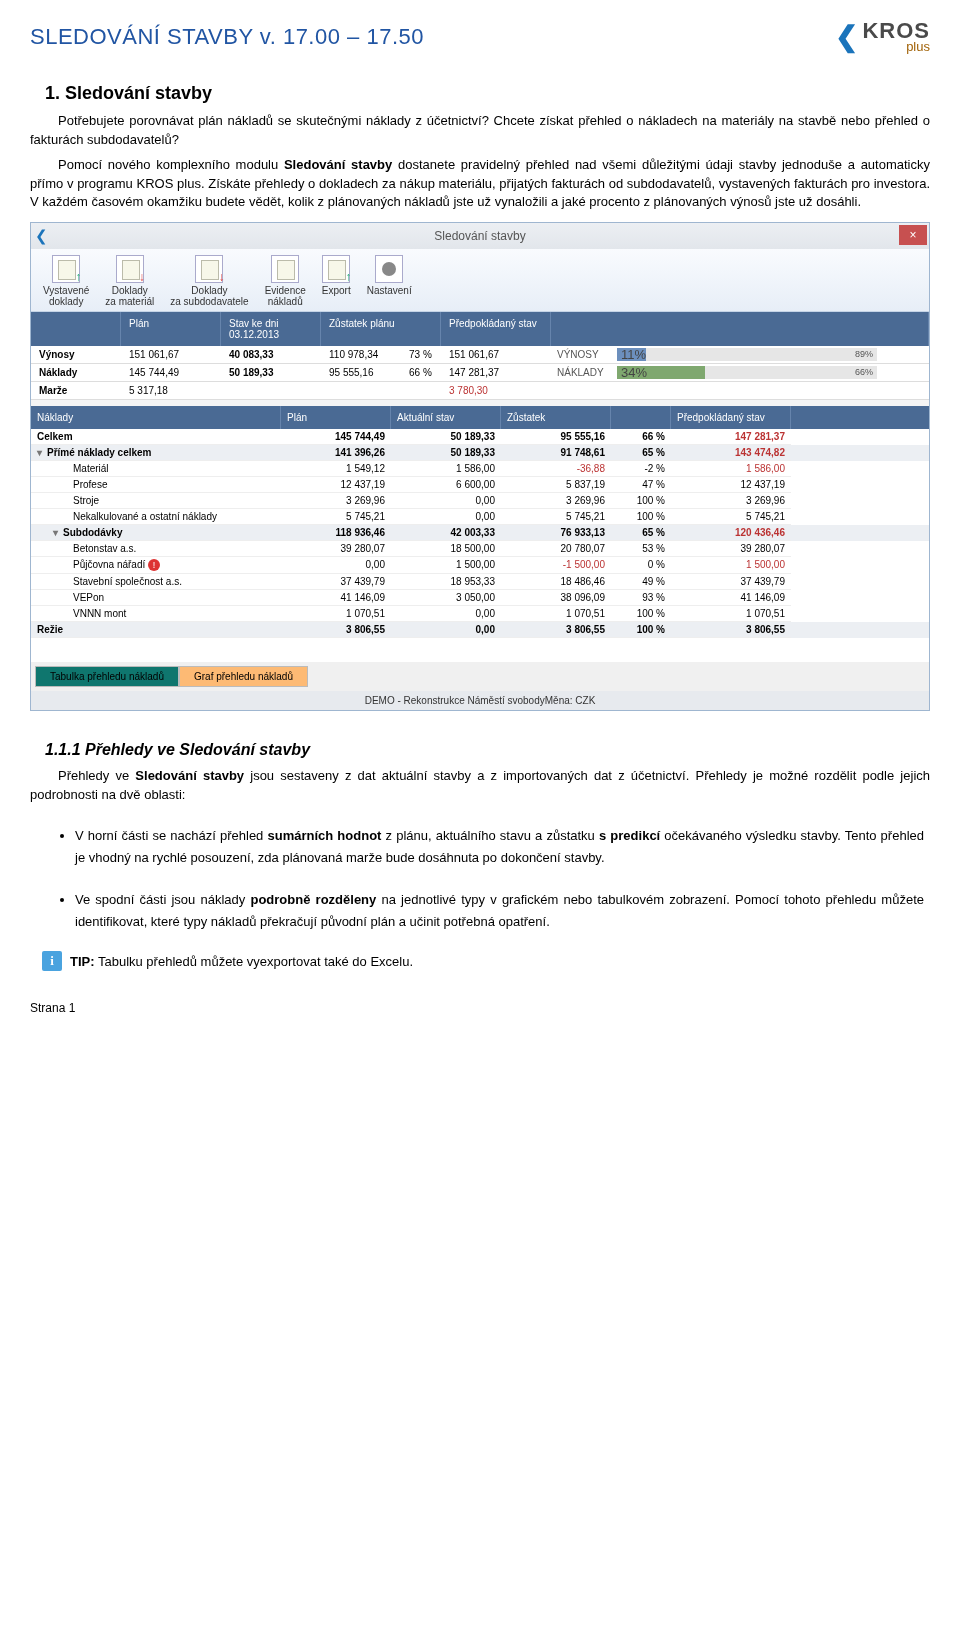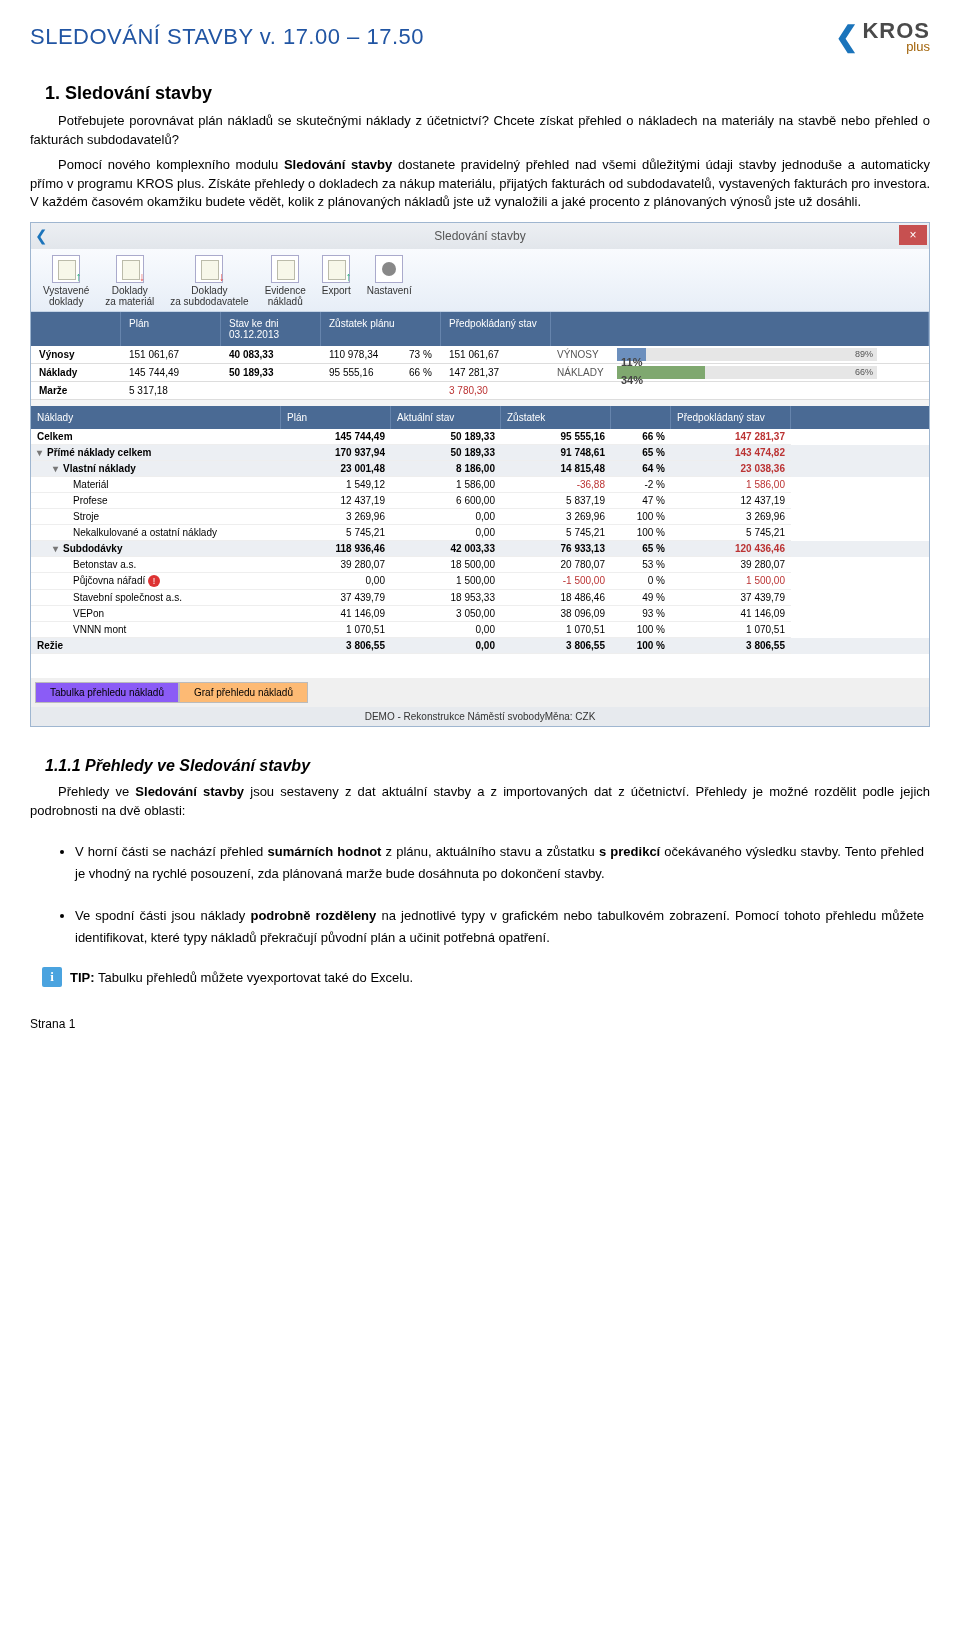--- a/index.html
+++ b/index.html
@@ -36,38 +36,38 @@
   .sh1 { width: 90px; } .sh2 { width: 100px; } .sh3 { width: 100px; line-height: 1.1; } .sh4 { width: 120px; } .sh5 { width: 110px; line-height: 1.1; } .sh6 { flex: 1; }
   .summary-row { background: #fff; display: flex; font-size: 10px; border-bottom: 1px solid #ddd; }
   .summary-row > div { padding: 3px 8px; text-align: left; }
   .summary-row > div:first-child { text-align: left; font-weight: bold; }
   .sr1 { width: 90px; } .sr2 { width: 100px; } .sr3 { width: 100px; font-weight: bold; } .sr4 { width: 80px; } .sr4b { width: 40px; } .sr5 { width: 110px; } .sr6 { flex: 1; padding: 2px 6px !important; }
   .red { color: #b33; }
   .barlabel { display: inline-block; width: 60px; font-size: 10px; color: #555; vertical-align: middle; }
   .bar { display: inline-block; height: 13px; width: 260px; background: #e6e6e6; vertical-align: middle; position: relative; }
   .bar-fill { position: absolute; left: 0; top: 0; bottom: 0; background: #6c8fbd; }
   .bar-fill.green { background: #7fa86f; }
-  .bar-txt-l { position: absolute; left: 4px; top: 8px; font-size: 11px; color: #444; line-height: 13px; font-weight: bold; }
+  .bar-txt-l { position: absolute; left: 4px; top: 0; font-size: 13px; color: #444; line-height: 13px; }
   .bar-txt-r { position: absolute; right: 4px; top: 0; font-size: 9px; color: #555; line-height: 13px; }
   
   .nak-hdr { background: #4a6a94; color: #fff; display: flex; font-size: 10px; margin-top: 6px; }
   .nak-hdr > div { padding: 6px 6px; border-right: 1px solid #6684ac; }
   .c1 { width: 250px; } .c2 { width: 110px; } .c3 { width: 110px; } .c4 { width: 110px; } .c5 { width: 60px; } .c6 { width: 120px; }
   .nak-row { display: flex; font-size: 10px; background: #fff; }
   .nak-row > div { padding: 2px 6px; text-align: right; border-bottom: 1px solid #eee; }
   .nak-row > div.c1 { text-align: left; }
   .nak-row.bold > div { font-weight: bold; }
   .nak-row.grey { background: #eceff3; }
   .nak-row.sub > div.c1 { padding-left: 22px; }
   .nak-row.sub2 > div.c1 { padding-left: 42px; }
   .caret { display: inline-block; width: 10px; color: #777; }
   .warn { display: inline-block; width: 12px; height: 12px; background: #d33; border-radius: 50%; color: #fff; font-size: 9px; text-align: center; line-height: 12px; margin-right: 4px; }
   
   .tabs-bot { background: #f0f0f0; padding: 4px; display: flex; gap: 0; }
-  .tab { background: #8b5cf6; border: 1px solid #bbb; padding: 4px 14px; font-size: 10px; cursor: pointer; }
+  .tab { background: #0f766e; border: 1px solid #bbb; padding: 4px 14px; font-size: 10px; cursor: pointer; }
   .tab.inactive { background: #fdba74; }
   .statusbar { background: #e7eaee; padding: 4px 8px; font-size: 10px; display: flex; justify-content: center; color: #333; }
   
   h3.subsection { font-size: 16px; font-style: italic; font-weight: bold; margin: 30px 0 8px 15px; }
   ul.bul { margin: 8px 0 8px 45px; }
   ul.bul li { margin-bottom: 14px; line-height: 1.7; font-size: 13px; text-align: justify; padding-right: 6px; margin-top: 20px; }
   .tip-row { display: flex; align-items: center; gap: 8px; margin: 18px 0 0 12px; }
   .tip-icon { width: 20px; height: 20px; background: #4aa3df; color: #fff; text-align: center; line-height: 20px; font-weight: bold; border-radius: 2px; font-family: serif; }
   .footer { text-align: left; font-size: 12px; margin-top: 30px; }
 </style>
@@ -174,33 +174,25 @@
     <div class="nak-row bold">
         <div class="c1">Celkem</div>
         <div class="c2">145 744,49</div>
         <div class="c3">50 189,33</div>
         <div class="c4">95 555,16</div>
         <div class="c5">66 %</div>
         <div class="c6 red">147 281,37</div>
       </div>
     <div class="nak-row bold grey">
         <div class="c1"><span class="caret">▾</span><span>Přímé náklady celkem</span></div>
-        <div class="c2">170 937,94</div>
+        <div class="c2">141 396,26</div>
         <div class="c3">50 189,33</div>
         <div class="c4">91 748,61</div>
         <div class="c5">65 %</div>
         <div class="c6 red">143 474,82</div>
-      </div>
-    <div class="nak-row bold grey sub">
-        <div class="c1"><span class="caret">▾</span><span>Vlastní náklady</span></div>
-        <div class="c2">23 001,48</div>
-        <div class="c3">8 186,00</div>
-        <div class="c4">14 815,48</div>
-        <div class="c5">64 %</div>
-        <div class="c6 red">23 038,36</div>
       </div>
     <div class="nak-row sub2">
         <div class="c1">Materiál</div>
         <div class="c2">1 549,12</div>
         <div class="c3">1 586,00</div>
         <div class="c4 red">-36,88</div>
         <div class="c5">-2 %</div>
         <div class="c6 red">1 586,00</div>
       </div>
     <div class="nak-row sub2">

